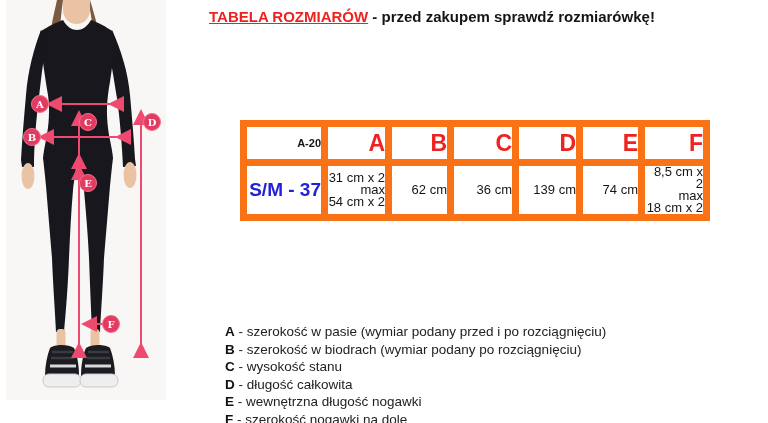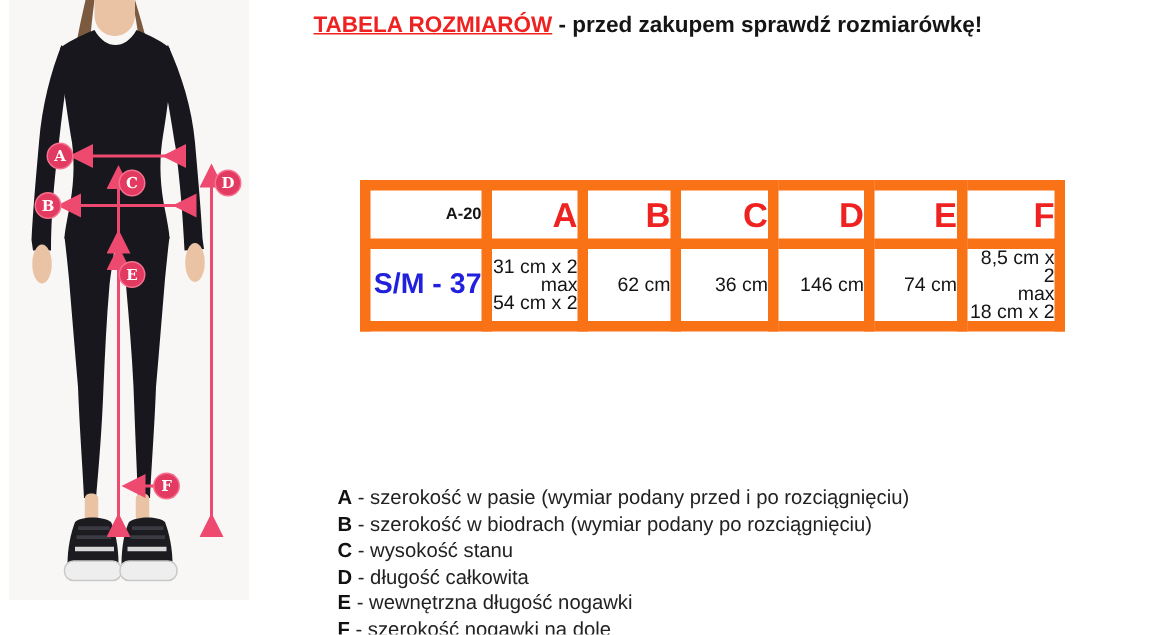--- a/index.html
+++ b/index.html
@@ -160,21 +160,21 @@
         </tr>
     </thead>
     <tbody id="table-body">
         <tr>
           <th class="row-label">S/M - 37</th>
           <td class="val">31 cm x 2
 max
 54 cm x 2</td>
           <td class="val">62 cm</td>
           <td class="val">36 cm</td>
-          <td class="val">146 cm</td>
+          <td class="val">139 cm</td>
           <td class="val">74 cm</td>
           <td class="val">8,5 cm x 2
 max
 18 cm x 2</td>
         </tr>
       </tbody>
   </table>
 
   <ul class="legend" id="legend">
       <li><b>A</b> - szerokość w pasie (wymiar podany przed i po rozciągnięciu)</li>

